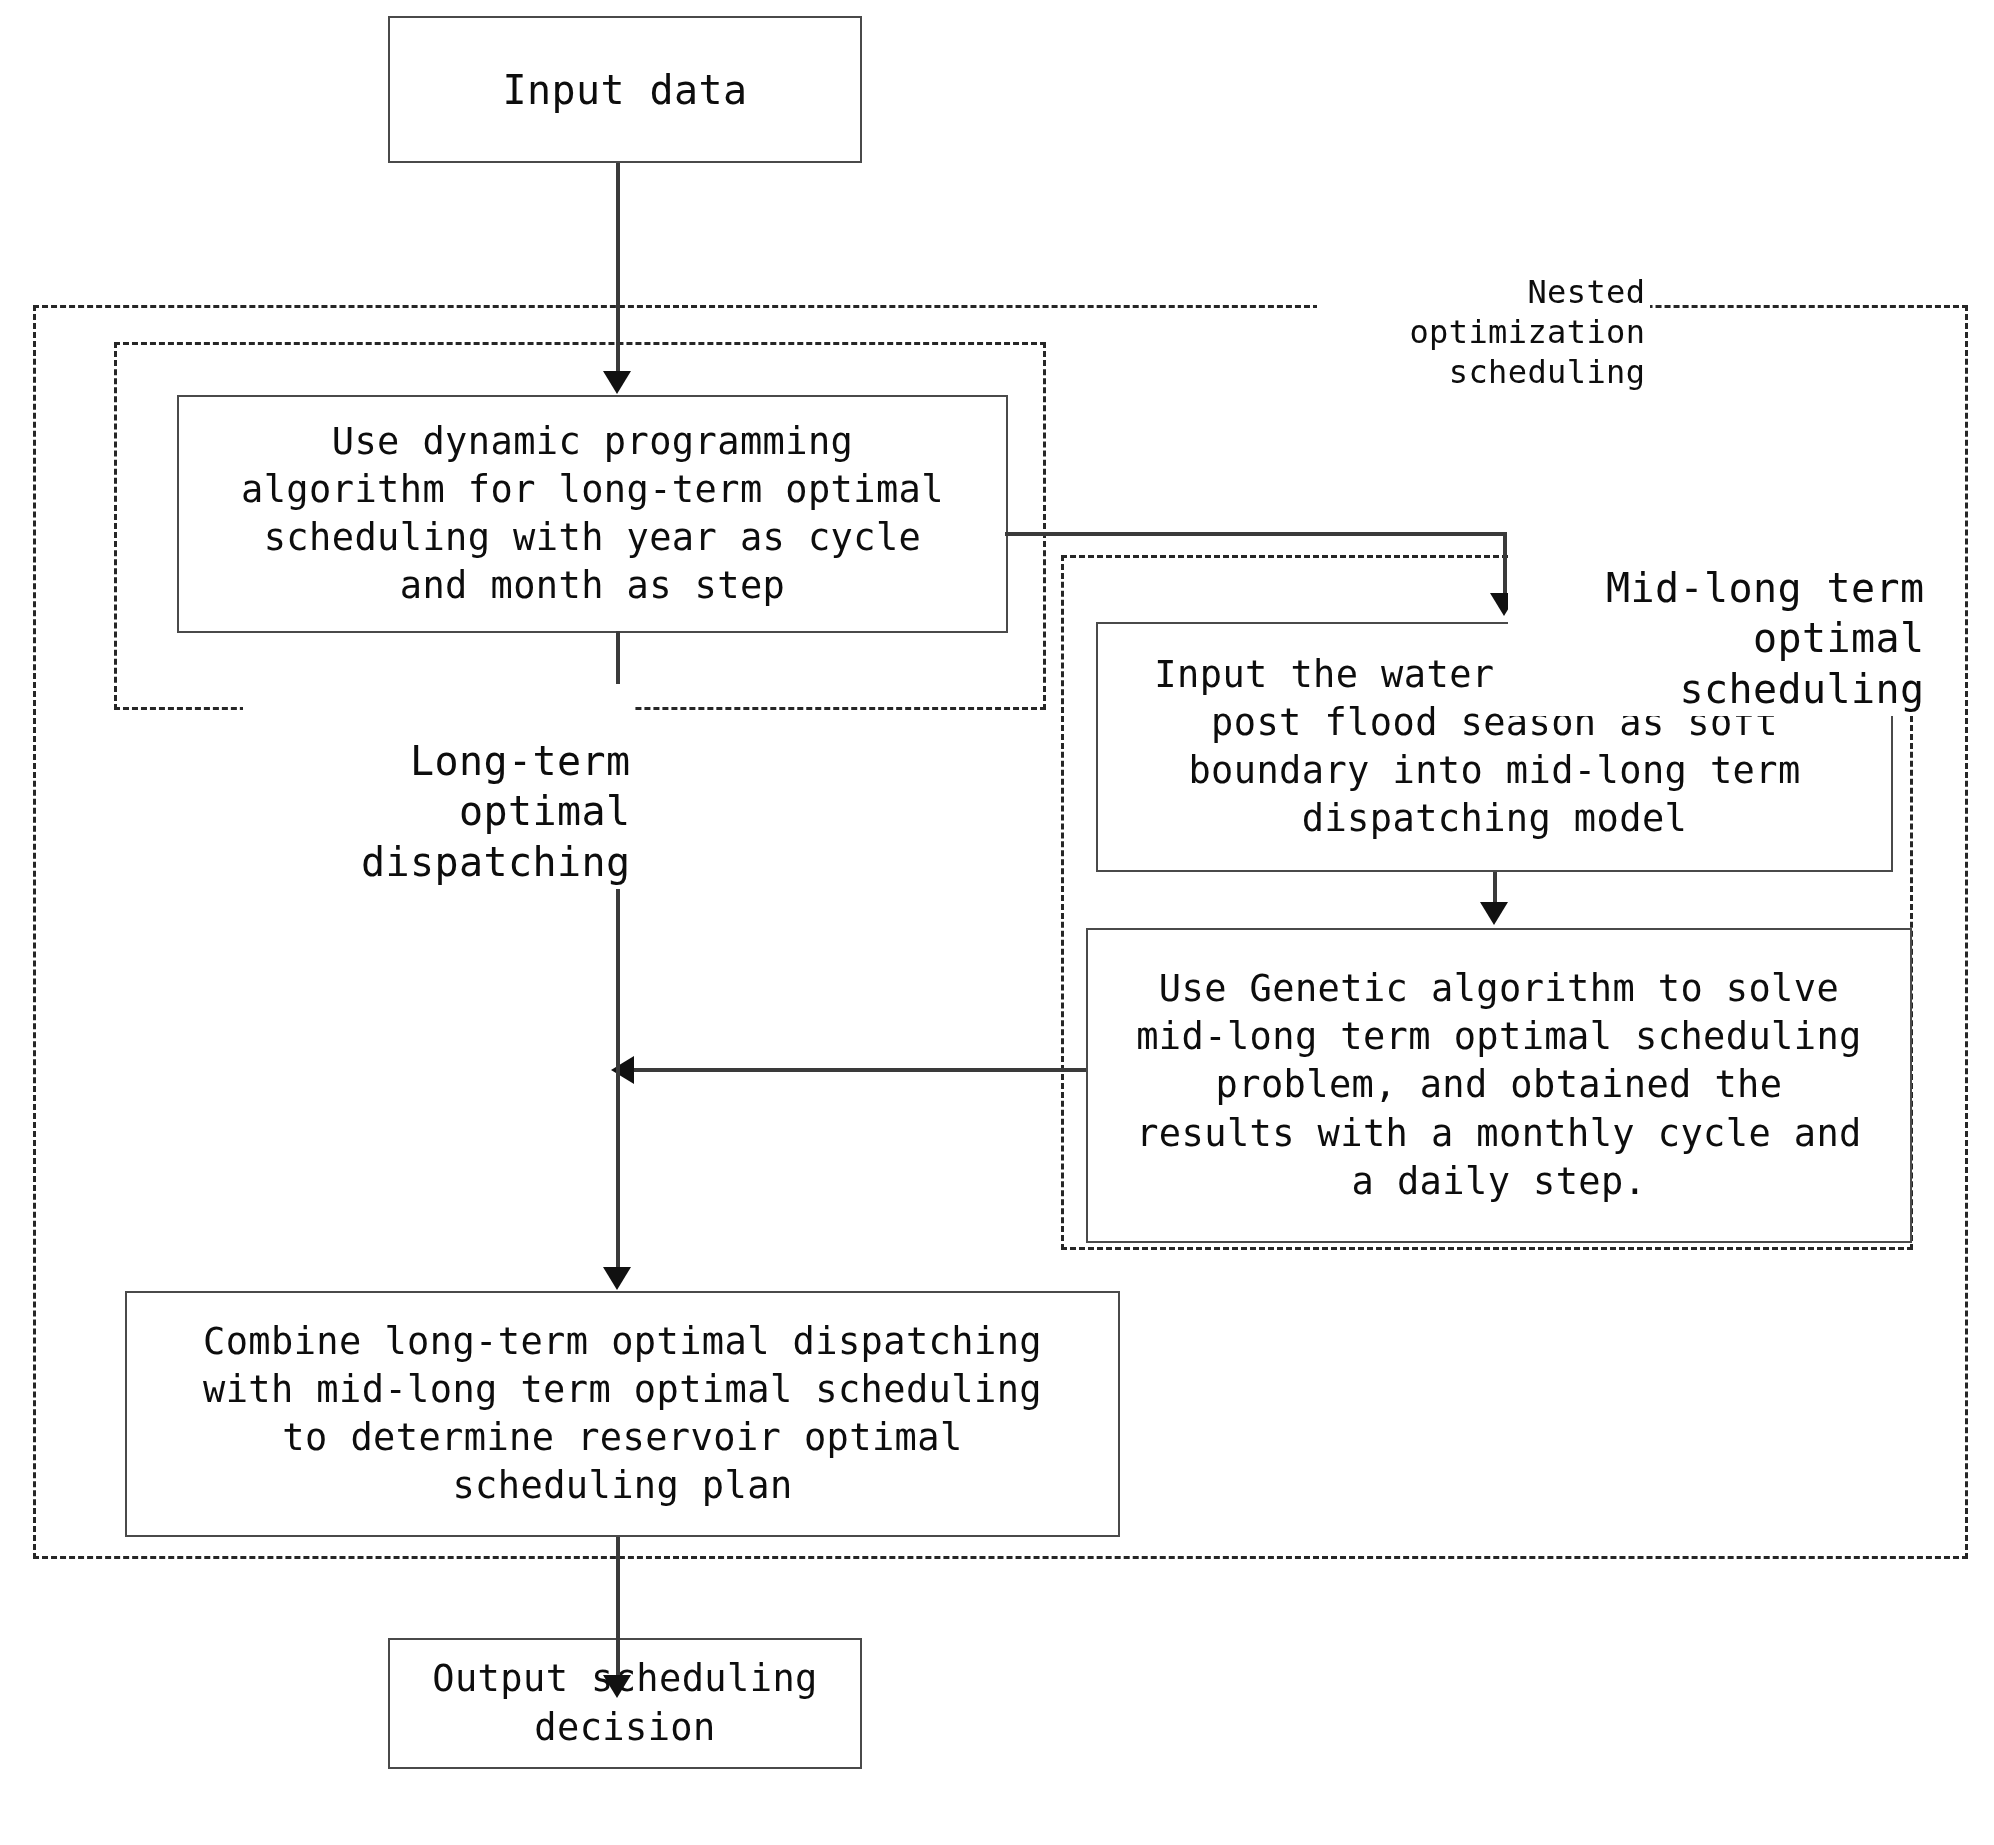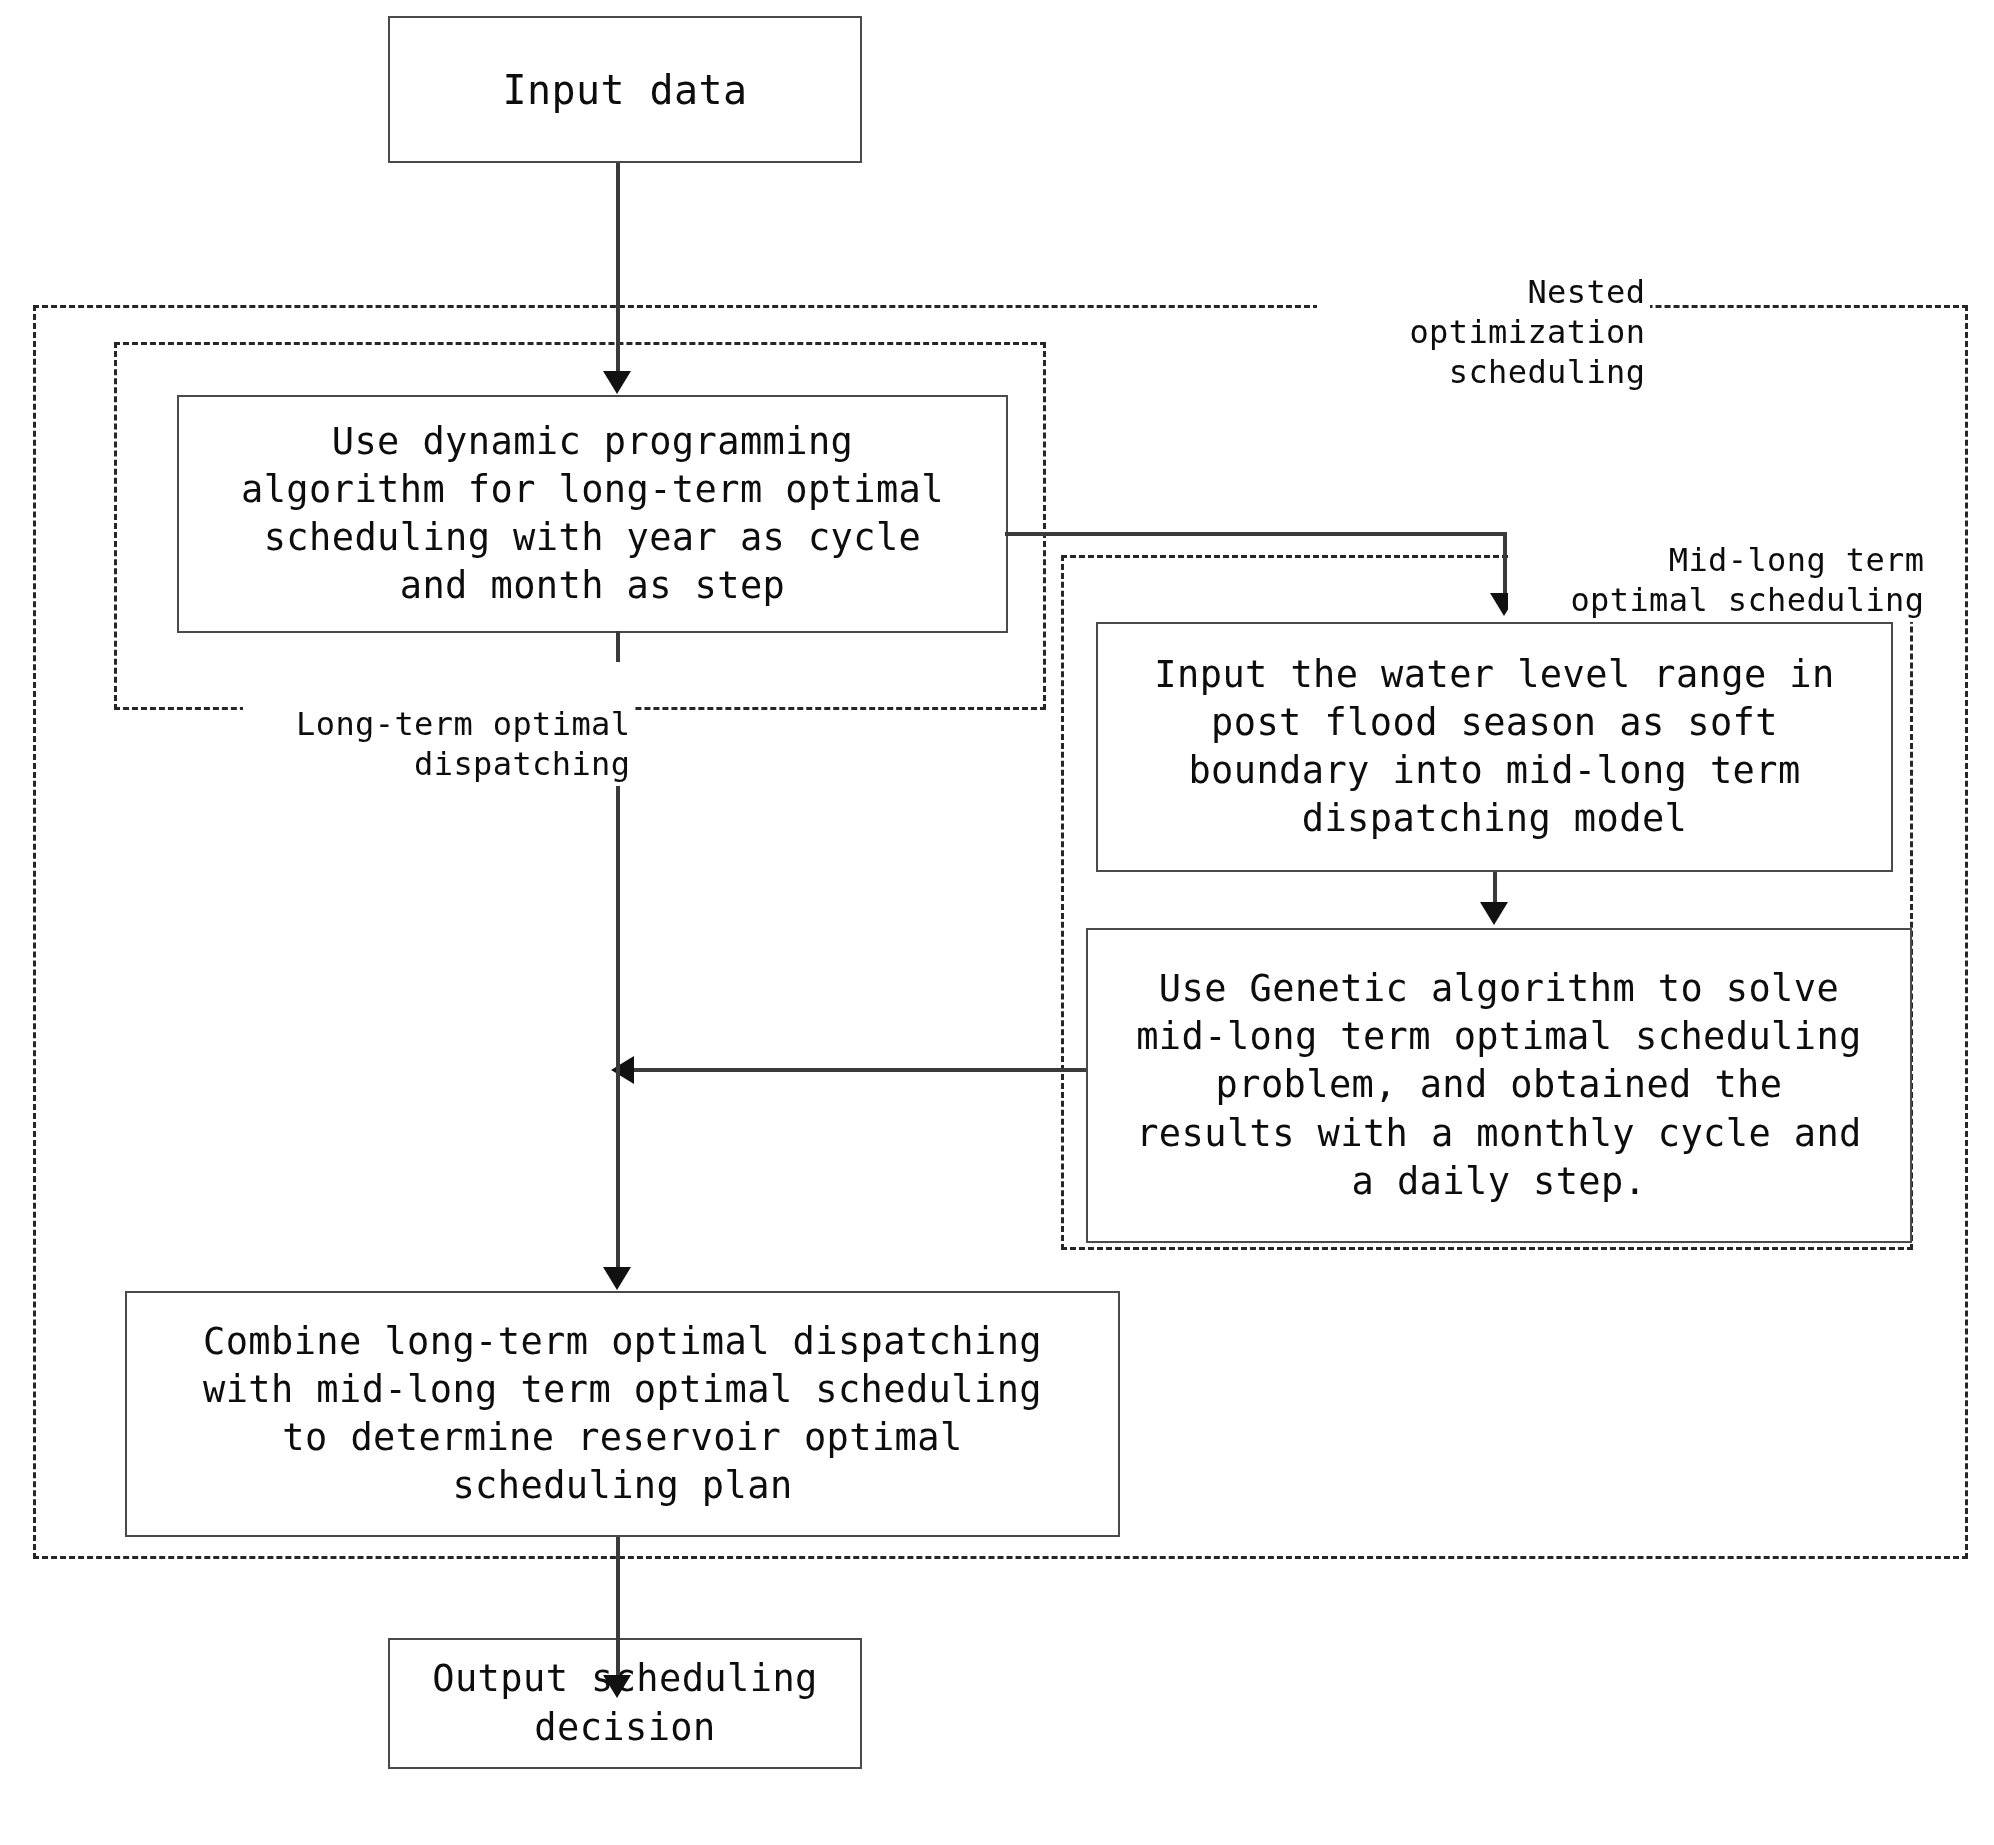--- a/index.html
+++ b/index.html
@@ -153,24 +153,24 @@
     <span class="txt">Output scheduling
 decision</span>
   </div>
 
   <div class="caption" style="left:1317px; top:230px; width:324px; font-size:32px;">
     <span>Nested
 optimization
 scheduling</span>
   </div>
 
-  <div class="caption" style="left:243px; top:662px; width:383px; font-size:32px;">
+  <div class="caption" style="left:243px; top:684px; width:383px; font-size:40px;">
     <span>Long-term optimal
 dispatching</span>
   </div>
 
-  <div class="caption" style="left:1508px; top:498px; width:412px; font-size:32px;">
+  <div class="caption" style="left:1508px; top:511px; width:412px; font-size:40px;">
     <span>Mid-long term
 optimal scheduling</span>
   </div>
 
 </div>
 
 
 </body></html>

